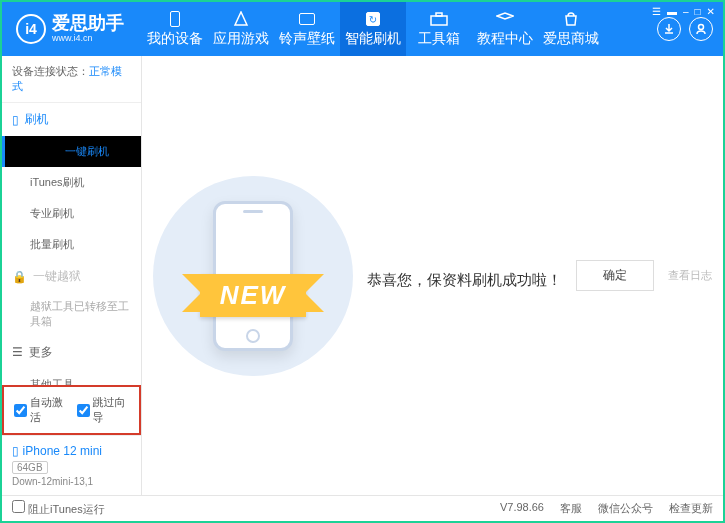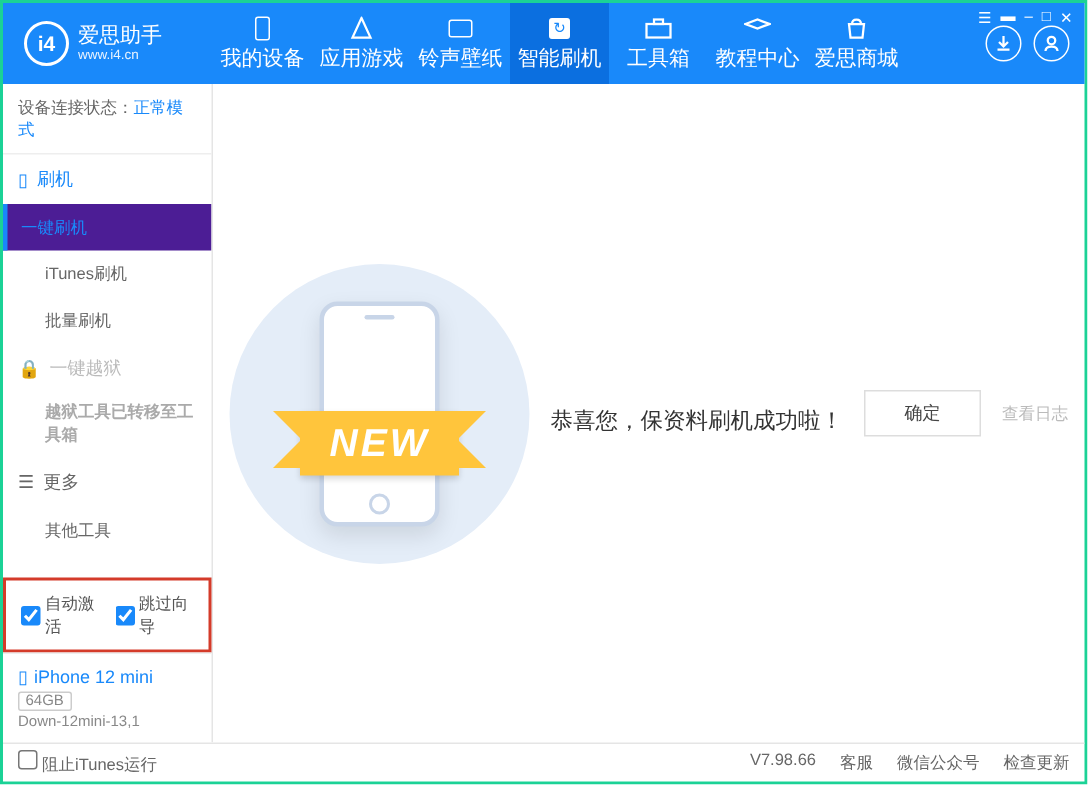--- a/index.html
+++ b/index.html
@@ -1,40 +1,40 @@
 <!DOCTYPE html>
 <html><head>
 <meta charset="utf-8">
 <style>
 * { box-sizing: border-box; margin: 0; padding: 0; }
 body { font-family: "Microsoft YaHei", Arial, sans-serif; font-size: 12px; background: #fff; }
 .window { width: 725px; height: 523px; border: 2px solid #1bd296; display: flex; flex-direction: column; }
 .titlebar { height: 54px; background: #1989fa; display: flex; align-items: center; color: #fff; }
-.logo-area { display: flex; align-items: center; padding: 0 14px; width: 140px; }
+.logo-area { display: flex; align-items: flex-start; padding: 0 14px; width: 140px; }
 .logo-circle { width: 30px; height: 30px; border: 2px solid #fff; border-radius: 50%; display: flex; align-items: center; justify-content: center; font-weight: bold; font-size: 14px; margin-right: 6px; }
 .logo-text { display: flex; flex-direction: column; line-height: 1.1; }
-.logo-main { font-size: 14px; font-weight: normal; }
+.logo-main { font-size: 18px; font-weight: bold; }
 .logo-sub { font-size: 9px; opacity: 0.9; }
 .nav { display: flex; flex: 1; height: 100%; }
 .nav-item { width: 66px; display: flex; flex-direction: column; align-items: center; justify-content: center; cursor: pointer; gap: 2px; }
 .nav-item.active { background: #0b6fe0; }
 .nav-icon { width: 18px; height: 18px; display:flex; align-items:center; justify-content:center; }
 .nav-label { font-size: 14px; }
 .win-controls { display: flex; align-items: center; gap: 8px; padding: 0 10px; height: 100%; }
 .win-top { display: flex; gap: 6px; font-size: 10px; position: absolute; top: 6px; right: 10px; color: #fff; }
 .circ-btn { width: 24px; height: 24px; border: 1.5px solid #fff; border-radius: 50%; display: flex; align-items: center; justify-content: center; cursor: pointer; }
 .body { flex: 1; display: flex; overflow: hidden; }
 .sidebar { width: 140px; border-right: 1px solid #e5e5e5; display: flex; flex-direction: column; background: #fff; }
 .conn-status { padding: 8px 10px; font-size: 11px; color: #666; border-bottom: 1px solid #eee; }
 .conn-status .mode { color: #1989fa; }
 .menu { flex: 1; overflow: auto; }
 .menu-sec { padding: 8px 10px; color: #666; display: flex; align-items: center; gap: 6px; cursor: pointer; }
 .menu-sub { padding: 8px 10px 8px 28px; color: #666; cursor: pointer; font-size: 11px; }
-.menu-sub.active { color: #1989fa; border-left: 3px solid #1989fa; background: #4c1d95; padding-left: 9px; }
-.menu-note { padding: 6px 10px 6px 28px; color: #aaa; font-size: 11px; line-height: 1.4; font-weight: bold; }
+.menu-sub.active { color: #1989fa; border-left: 3px solid #1989fa; background: #000000; padding-left: 38px; text-align: center; }
+.menu-note { padding: 6px 10px 6px 28px; color: #aaa; font-size: 11px; line-height: 1.4; }
 .side-options { border: 2px solid #d43b2a; padding: 8px 10px; display: flex; gap: 10px; font-size: 11px; color: #555; }
 .side-options label { display: flex; align-items: center; gap: 3px; }
 .device-box { padding: 8px 10px; border-top: 1px solid #eee; }
 .dev-name { color: #1989fa; font-size: 12px; display:flex; align-items:center; gap:4px; }
 .dev-badge { display:inline-block; border:1px solid #ccc; border-radius:2px; padding:0 4px; color:#888; font-size:10px; margin-top:3px; }
 .dev-sub { color: #888; font-size: 10px; margin-top: 2px; }
 .main { flex: 1; display: flex; align-items: center; justify-content: center; gap: 14px; position: relative; }
 .phone-img { width: 200px; height: 200px; border-radius: 50%; background: #e4edf8; display: flex; align-items: center; justify-content: center; position: relative; overflow: visible; }
 .phone { width: 80px; height: 150px; background: #fff; border-radius: 12px; border: 3px solid #c8d5e8; position: relative; box-shadow: 0 6px 14px rgba(0,0,0,0.1); }
 .phone::before { content:""; position:absolute; top:6px; left:50%; transform:translateX(-50%); width:20px; height:3px; background:#c8d5e8; border-radius:2px; }
@@ -146,20 +146,21 @@
       <div class="conn-status">
         <span>设备连接状态：</span><span class="mode">正常模式</span>
       </div>
       <div class="menu">
         <div class="menu-sec" style="color:#1989fa">
               <span>▯</span>
               <span>刷机</span>
             </div>
         <div class="menu-sub active">一键刷机</div>
         <div class="menu-sub">iTunes刷机</div>
+        <div class="menu-sub">专业刷机</div>
         <div class="menu-sub">批量刷机</div>
         <div class="menu-sec" style="color:#bbb">
               <span>🔒</span>
               <span>一键越狱</span>
             </div>
         <div class="menu-note">越狱工具已转移至工具箱</div>
         <div class="menu-sec">
               <span>☰</span>
               <span>更多</span>
             </div>

